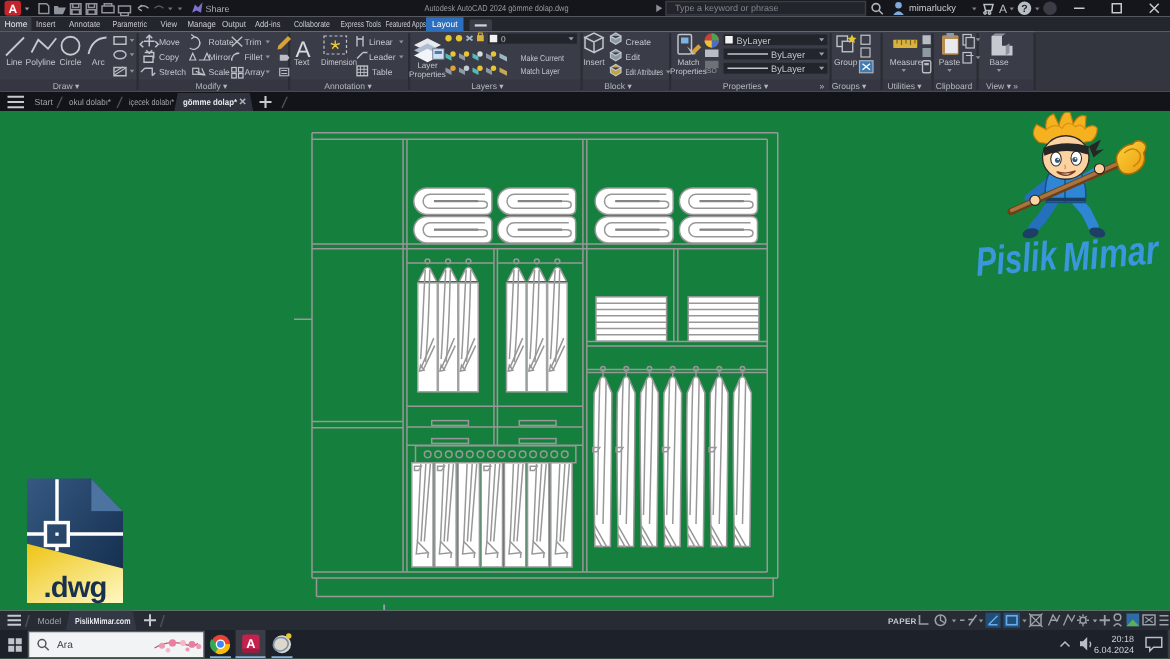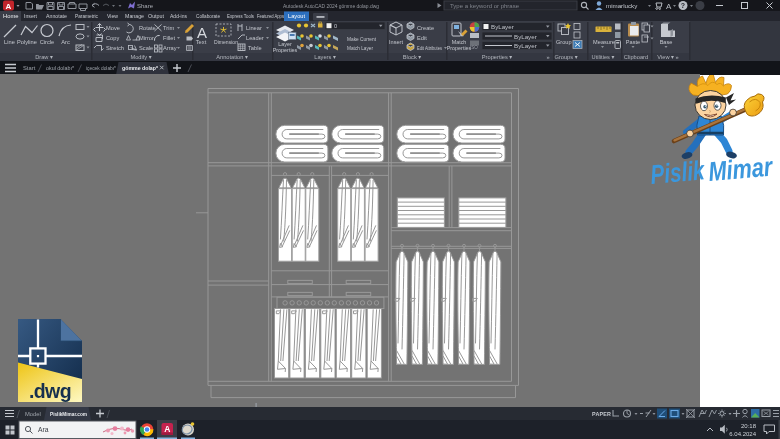--- a/index.html
+++ b/index.html
@@ -3,21 +3,21 @@
 <meta charset="utf-8">
 <style>
 html,body{margin:0;padding:0;background:#000;}
 #app{position:relative;width:780px;height:439px;overflow:hidden;font-family:"Liberation Sans",sans-serif;background:#fff;}
 .abs{position:absolute;}
 
 #titlebar{position:absolute;left:0;top:0;width:780px;height:11px;background:#15161b;}
 #tabrow{position:absolute;left:0;top:11px;width:780px;height:10px;background:#24262e;}
 #ribbon{position:absolute;left:0;top:21px;width:780px;height:40px;background:#3a3d47;}
 #filetabs{position:absolute;left:0;top:61px;width:780px;height:14px;background:#121419;}
-#canvas{position:absolute;left:0;top:74px;width:700px;height:333px;background:#737373;}
+#canvas{position:absolute;left:0;top:74px;width:780px;height:333px;background:#15803d;}
 #statusrow{position:absolute;left:0;top:407px;width:780px;height:13px;background:#272b33;}
 #taskbar{position:absolute;left:0;top:420px;width:780px;height:19px;background:#1d2129;}
 </style>
 </head>
 <body>
 <div id="app">
   <div id="titlebar">
     <svg class="abs" style="left:0;top:0" width="780" height="11">
         <g transform="translate(0,-1)">
       <rect x="3" y="1.5" width="11" height="10" rx="2" fill="#c2252b"></rect>

